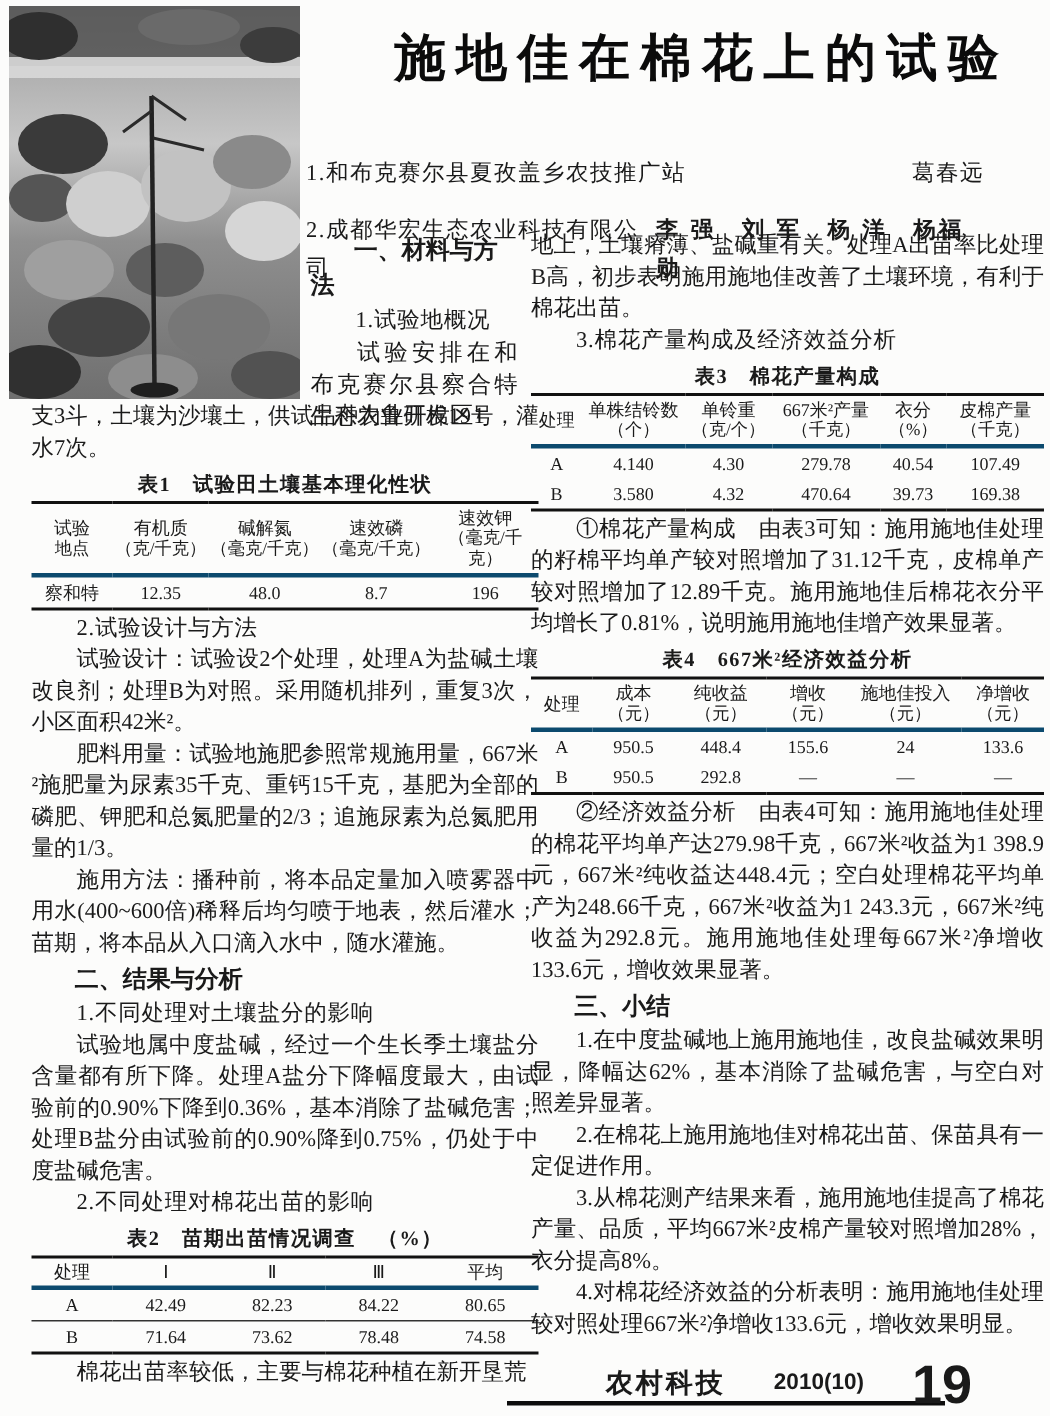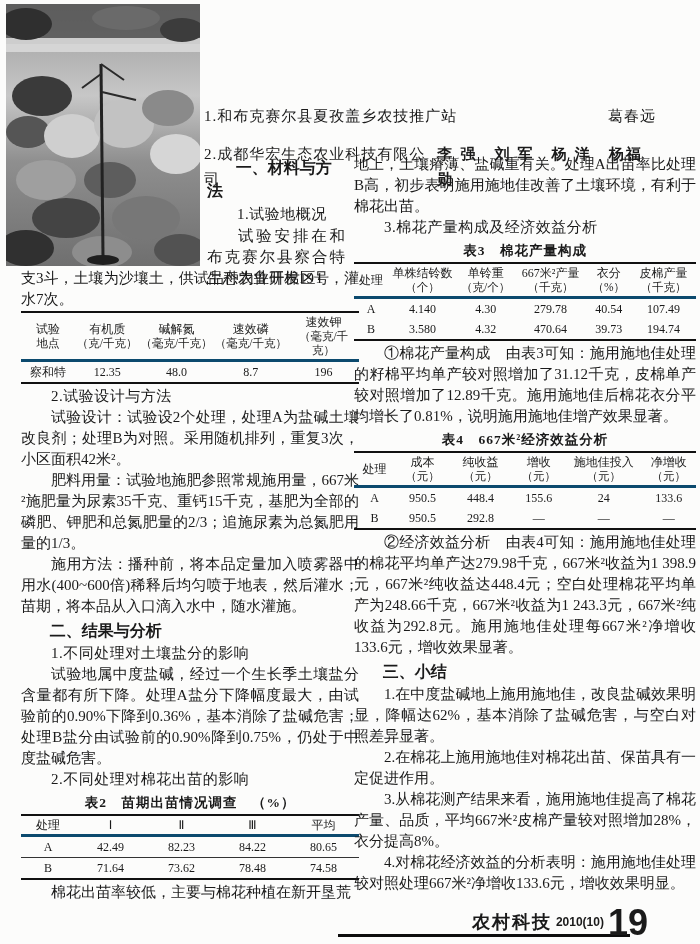--- a/index.html
+++ b/index.html
@@ -60,35 +60,36 @@
   table{border-top:2px solid #111;border-bottom:2px solid #111;}
   thead tr{border-bottom:3px solid #0c4a6e;}
   th,td{font-weight:normal;padding:2px 0;line-height:14px;}
   th .u{display:block;font-size:11.5px;}
   .rowline tbody tr{border-bottom:1px solid #333;}
   .rowline tbody tr:last-child{border-bottom:none;}
   td{line-height:16px;}
   
   .footer{
     position:absolute;right:52px;bottom:6px;
-    display:flex;align-items:flex-end;gap:4px;
+    display:flex;align-items:flex-end;gap:32px;
     font-family:"Liberation Sans", sans-serif;font-weight:bold;
   }
   .footer-rule{
     position:absolute;left:338px;bottom:7px;width:292px;height:3px;background:#0d0d0d;
   }
   .f-journal{font-size:18px;letter-spacing:2px;line-height:20px;padding-bottom:6px;}
-  .f-issue{font-size:12px;line-height:20px;padding-bottom:6px;}
+  .f-issue{font-size:15px;line-height:20px;padding-bottom:6px;}
   .f-page{font-size:36px;line-height:30px;}
 </style>
 </head>
 <body>
 
 <div class="page">
 
+  <div class="title">施地佳在棉花上的试验</div>
 
   <div class="authors">
     <div class="author-row">
       <span class="author-aff">1.和布克赛尔县夏孜盖乡农技推广站</span>
       <span class="author-aff">葛春远</span>
     </div>
     <div class="author-row">
       <span class="author-aff">2.成都华宏生态农业科技有限公司</span>
       <span class="author-names">李 强　刘 军　杨 洋　杨福勋</span>
     </div>
@@ -131,20 +132,21 @@
 
   <div class="beside">
     <p class="sec">一、材料与方法</p>
     <p class="sub">1.试验地概况</p>
     <p class="par indent">试验安排在和布克赛尔县察合特生态农业开发区1</p>
   </div>
 
   <div class="col col-left">
     <p class="par">支3斗，土壤为沙壤土，供试品种为鲁研棉19号，灌水7次。</p>
 
+    <p class="tcap">表1　试验田土壤基本理化性状</p>
     <table>
       <colgroup>
           <col style="width:16%">
           <col style="width:19%">
           <col style="width:22%">
           <col style="width:22%">
           <col style="width:21%">
         </colgroup>
       <thead>
         <tr>
@@ -247,21 +249,21 @@
           <td>279.78</td>
           <td>40.54</td>
           <td>107.49</td>
         </tr>
         <tr>
           <td>B</td>
           <td>3.580</td>
           <td>4.32</td>
           <td>470.64</td>
           <td>39.73</td>
-          <td>194.74</td>
+          <td>169.38</td>
         </tr>
       </tbody>
     </table>
 
     <p class="par indent">①棉花产量构成　由表3可知：施用施地佳处理的籽棉平均单产较对照增加了31.12千克，皮棉单产较对照增加了12.89千克。施用施地佳后棉花衣分平均增长了0.81%，说明施用施地佳增产效果显著。</p>
 
     <p class="tcap">表4　667米²经济效益分析</p>
     <table>
       <colgroup>
           <col style="width:12%">

